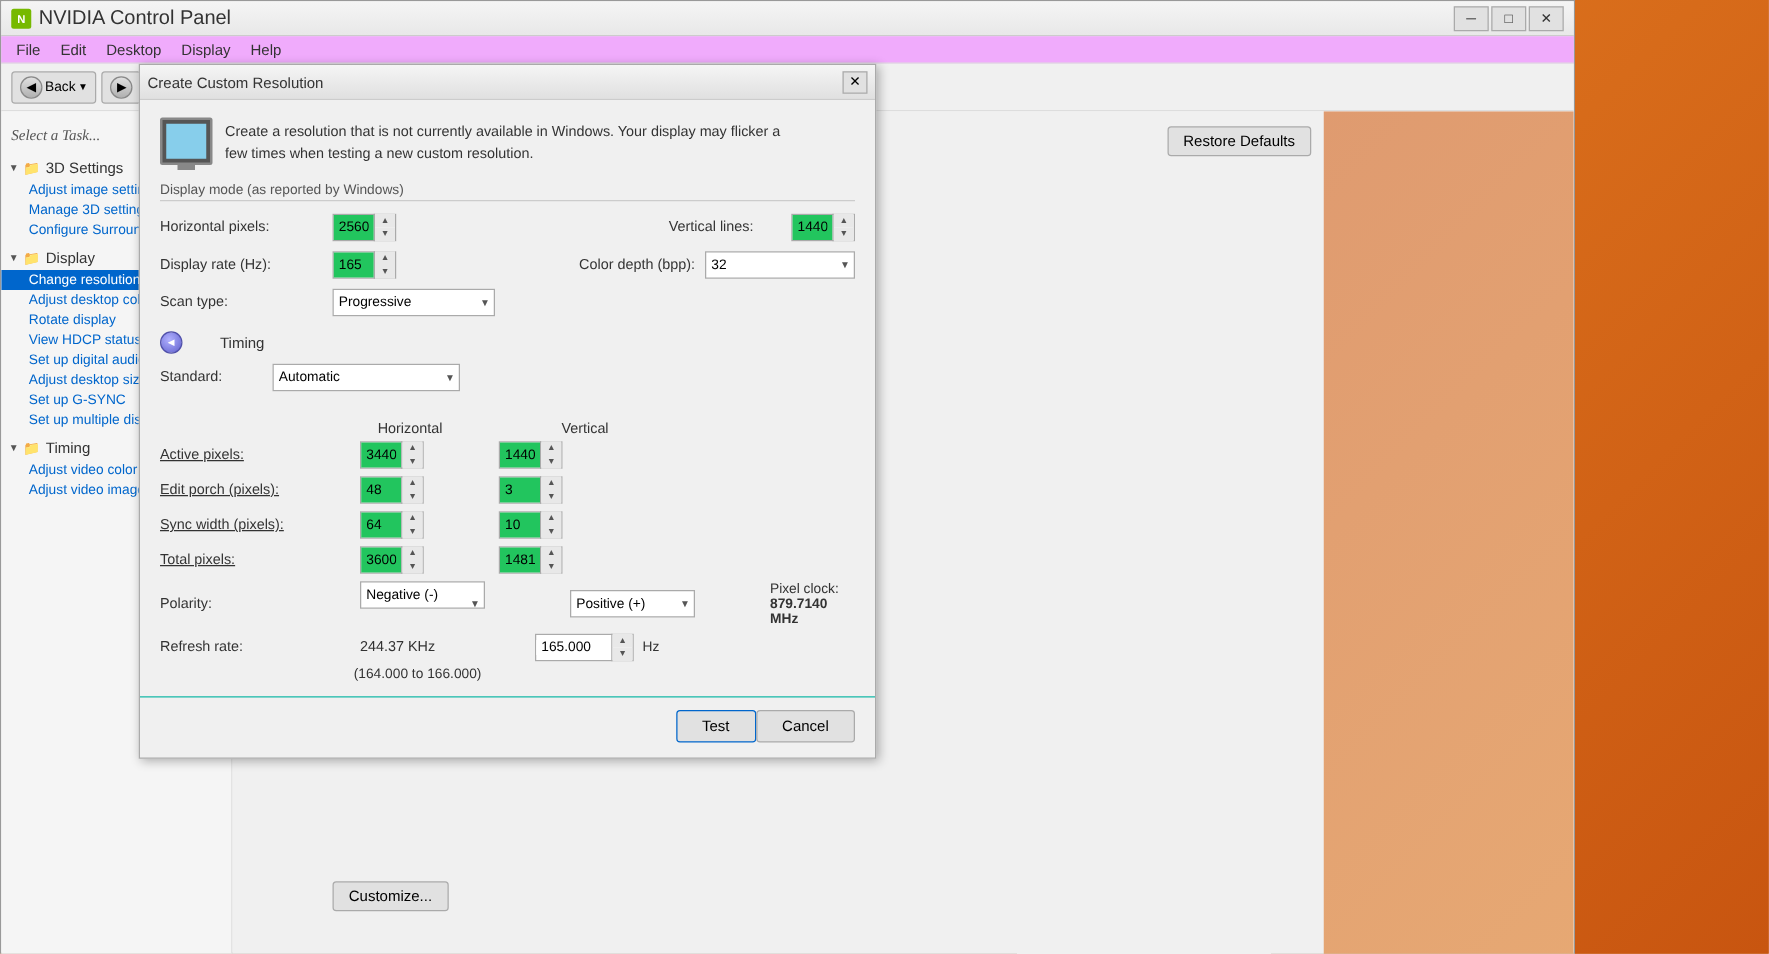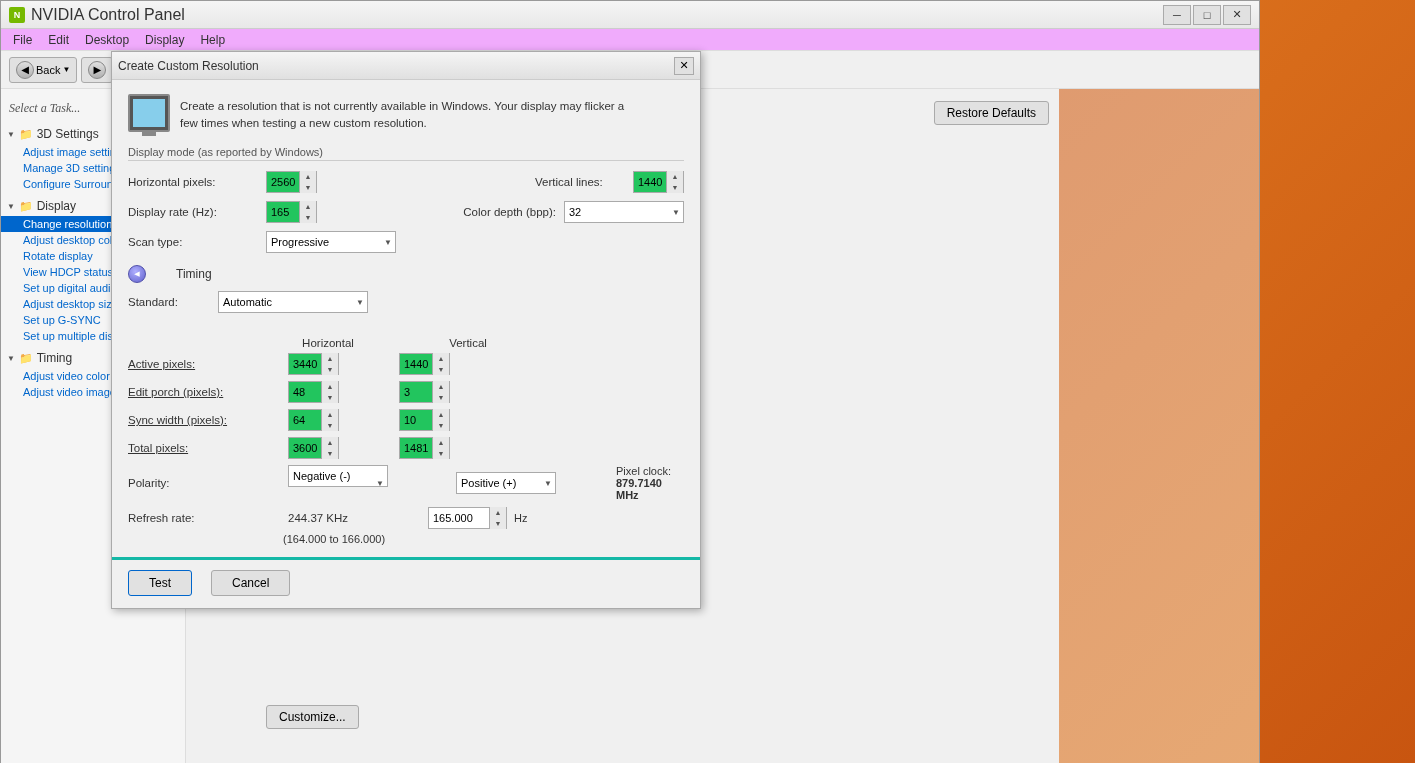--- a/index.html
+++ b/index.html
@@ -474,23 +474,24 @@
       border: none;
       outline: none;
       padding: 0 4px;
       font-size: 11px;
       background: white;
     }
 
     
     .dialog-footer {
       display: flex;
-      gap: 19px;
+      justify-content: flex-end;
+      gap: 0;
       padding: 10px 16px 12px;
-      border-top: 3px solid #14b8a6;
+      border-top: 1px solid #14b8a6;
     }
     .dialog-btn {
       padding: 4px 20px;
       background: #e1e1e1;
       border: 1px solid #aaa;
       border-radius: 3px;
       cursor: pointer;
       font-size: 12px;
       height: 26px;
     }

